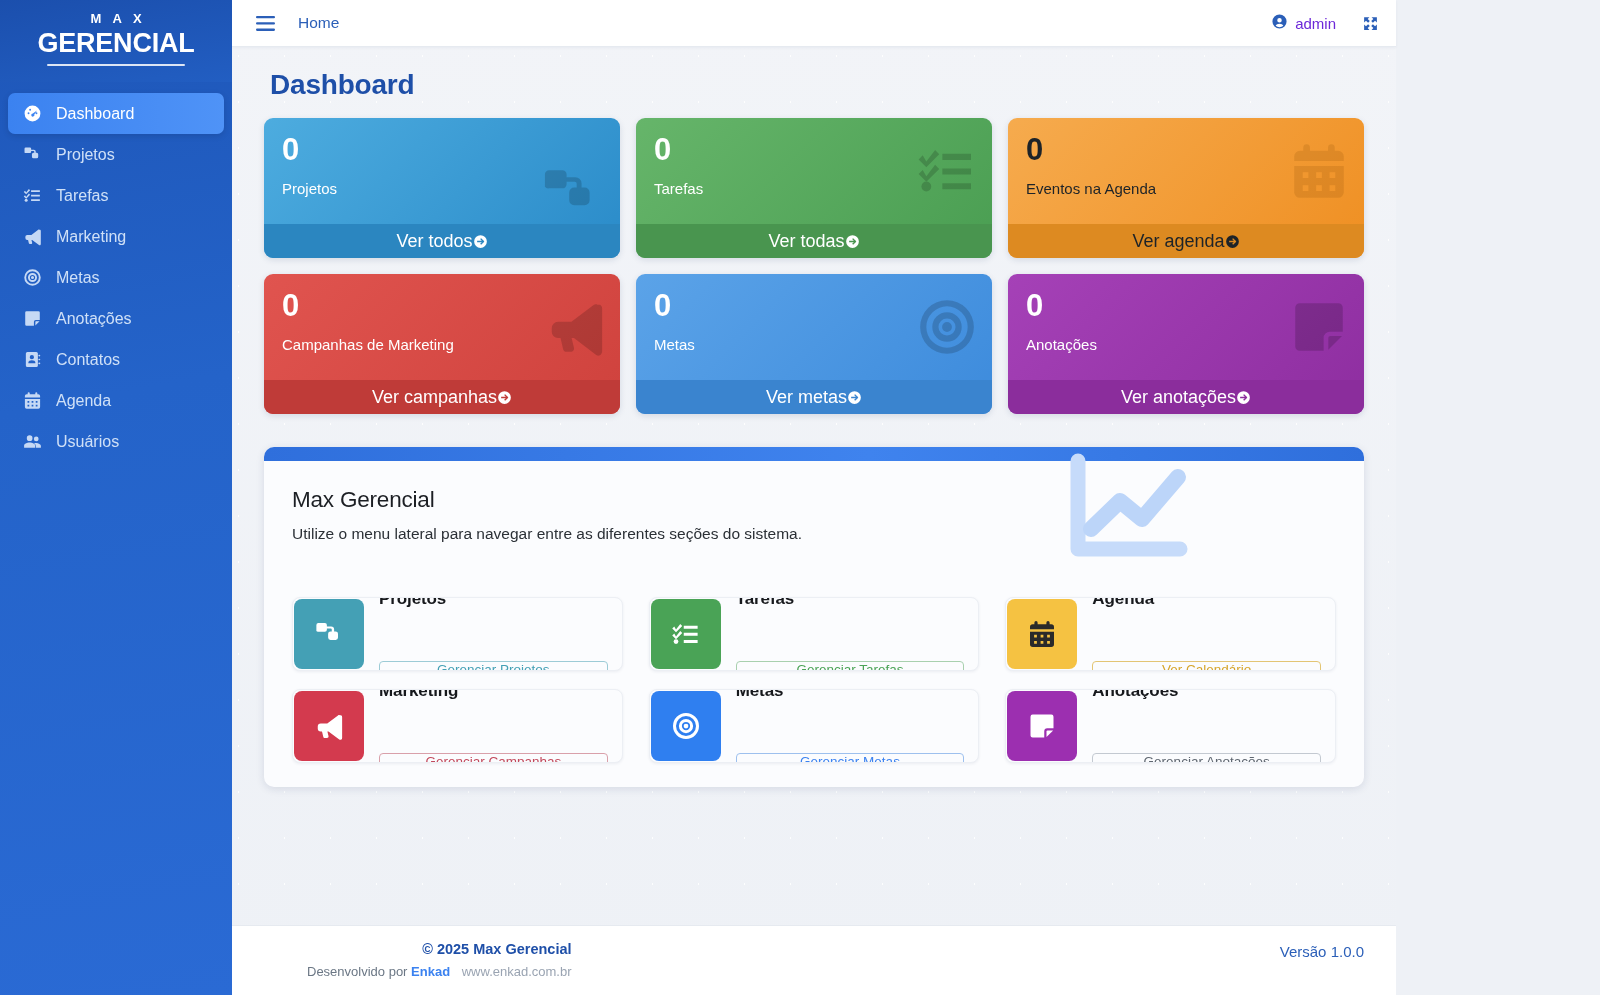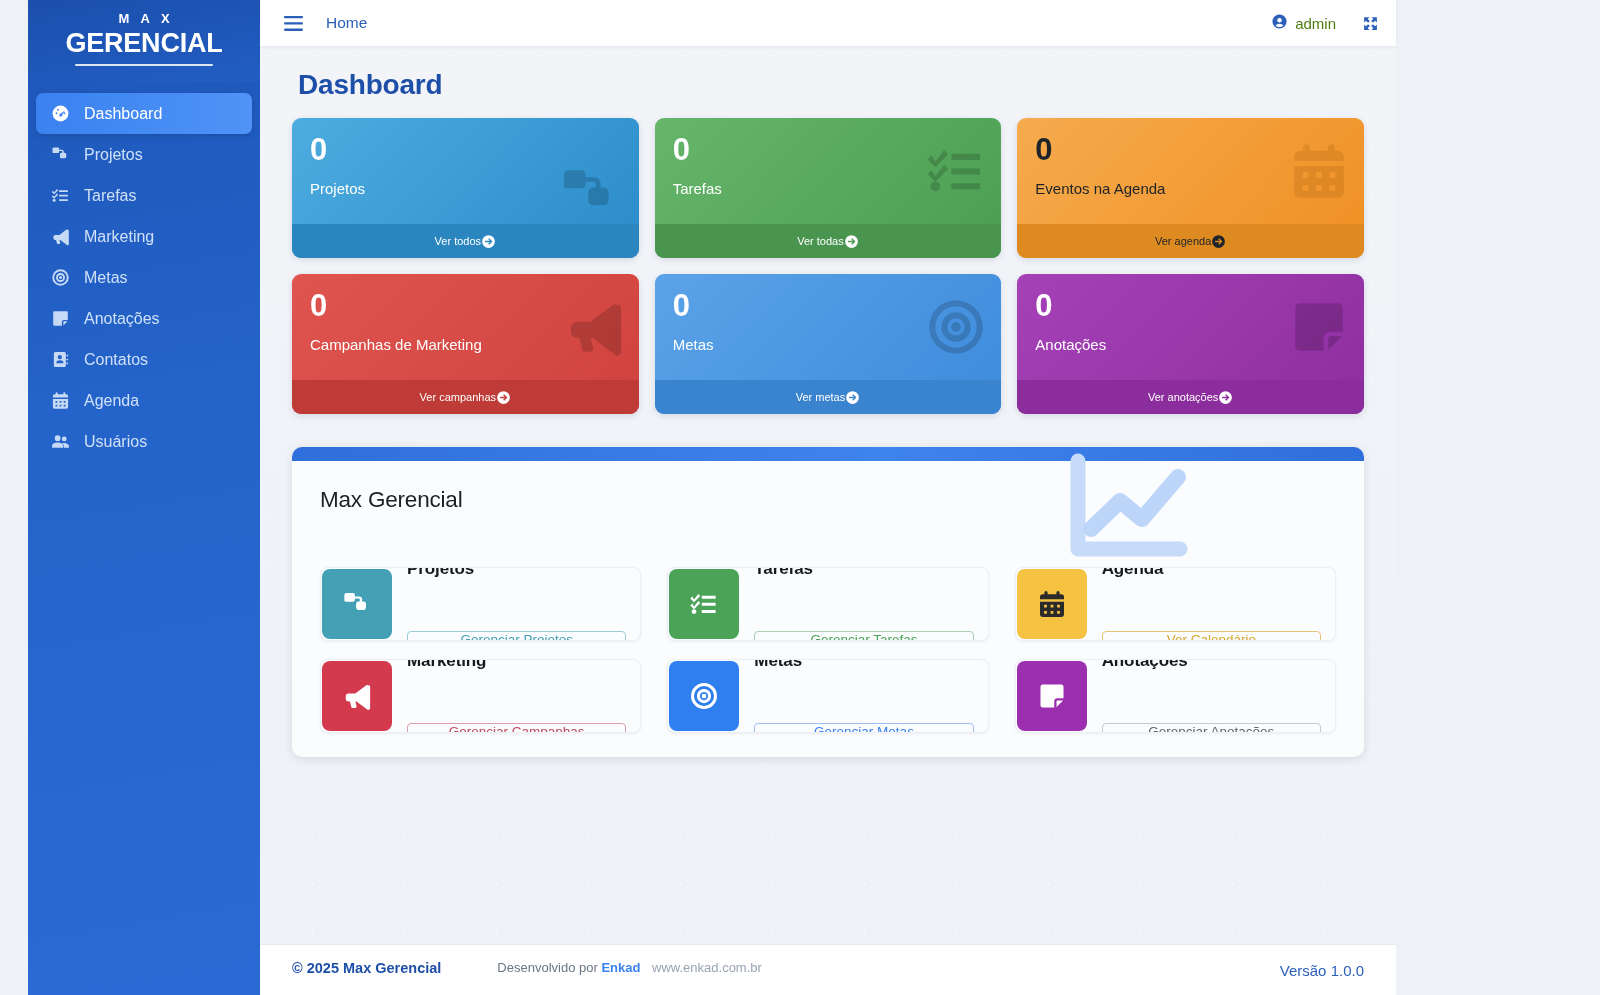--- a/index.html
+++ b/index.html
@@ -3,21 +3,21 @@
 <meta charset="utf-8">
 <style>
   * { box-sizing: border-box; margin: 0; padding: 0; }
   html, body { width: 1600px; height: 995px; overflow: hidden; }
   body {
     font-family: "Liberation Sans", sans-serif;
     background: #eef1f6;
     color: #333;
     -webkit-font-smoothing: antialiased;
   }
-  .app { display: flex; width: 1396px; height: 995px; padding-left: 28px; }
+  .app { display: flex; width: 1396px; height: 995px; }
 
   
   .sidebar {
     width: 232px;
     flex: 0 0 232px;
     background: linear-gradient(170deg, #1e56b8 0%, #2463c9 40%, #2a6ad4 100%);
     display: flex;
     flex-direction: column;
     position: relative;
     z-index: 5;
@@ -113,21 +113,21 @@
     cursor: pointer;
   }
   .topbar-right {
     margin-left: auto;
     display: flex;
     align-items: center;
     gap: 26px;
   }
   .user-chip {
     display: flex; align-items: center; gap: 7px;
-    color: #4d7c0f; font-size: 15px; cursor: pointer;
+    color: #6d28d9; font-size: 15px; cursor: pointer;
   }
   .fs-btn { color: #2b5fb8; cursor: pointer; display:flex; }
 
   
   .content {
     flex: 1 1 auto;
     padding: 18px 32px 0 32px;
     overflow: hidden;
   }
   .page-title {
@@ -164,21 +164,21 @@
     font-weight: bold;
     line-height: 36px;
     letter-spacing: -.5px;
   }
   .stat-label { font-size: 15px; margin-top: 12px; }
   .stat-foot {
     height: 34px;
     display: flex;
     align-items: center;
     justify-content: center;
-    font-size: 11px;
+    font-size: 18px;
     position: relative;
     z-index: 2;
     cursor: pointer;
     background: rgba(0,0,0,.11);
   }
   .stat-wm {
     position: absolute;
     right: 14px;
     top: 22px;
     opacity: .17;
@@ -282,21 +282,21 @@
   
   .footer {
     flex: 0 0 auto;
     background: #ffffff;
     border-top: 1px solid #e6eaf0;
     padding: 15px 32px 16px 32px;
     display: flex;
     align-items: flex-start;
     margin-top: 18px;
   }
-  .f-left { display: flex; flex-direction: row; gap: 13px; text-align: right; }
+  .f-left { display: flex; flex-direction: column; gap: 7px; text-align: right; }
   .f-copy { color: #1e4fa8; font-weight: bold; font-size: 14.5px; }
   .f-dev { font-size: 13px; color: #6b7785; margin-left: 43px; }
   .f-dev .enkad { color: #3b82f0; font-weight: bold; }
   .f-dev .site { color: #9aa4b2; margin-left: 8px; }
   .f-right { margin-left: auto; color: #2b5fb8; font-size: 15px; padding-top: 2px; }
 </style>
 </head>
 <body>
 
 <div class="app">
@@ -533,20 +533,21 @@
       <section class="panel">
         <div class="panel-stripe"></div>
         <div class="panel-inner">
           <div class="panel-chart">
             <svg width="122" height="112" viewBox="0 0 122 112" fill="none">
               <path d="M10 8 V96 H112" stroke="#c6dbfa" stroke-width="15" stroke-linecap="round" stroke-linejoin="round"></path>
               <path d="M23 76 L52 48 L74 66 L110 24" stroke="#bcd5f9" stroke-width="16" stroke-linecap="round" stroke-linejoin="round"></path>
             </svg>
           </div>
           <h2 class="panel-title">Max Gerencial</h2>
+          <p class="panel-sub">Utilize o menu lateral para navegar entre as diferentes seções do sistema.</p>
 
           <div class="mod-grid" id="mod-grid">
               <div class="mod-card">
                 <div class="mod-ico" style="background:#44a0b5">
                   <svg width="30" height="30" viewBox="0 0 24 24" fill="#ffffff">
                     <path d="M3.5 3.2h5.2a1.6 1.6 0 0 1 1.6 1.6v1.1h3.4a2.4 2.4 0 0 1 2.4 2.4v1.6h1.2a1.9 1.9 0 0 1 1.9 1.9v3a1.9 1.9 0 0 1-1.9 1.9h-4.1a1.9 1.9 0 0 1-1.9-1.9v-3a1.9 1.9 0 0 1 1.9-1.9h1v-1.5a.8.8 0 0 0-.8-.8h-3.1v1a1.6 1.6 0 0 1-1.6 1.6H3.5A1.6 1.6 0 0 1 1.9 9.6V4.8a1.6 1.6 0 0 1 1.6-1.6z"></path>
                   </svg>
                 </div>
                 <div class="mod-right">
                   <div class="mod-title">Projetos</div>

